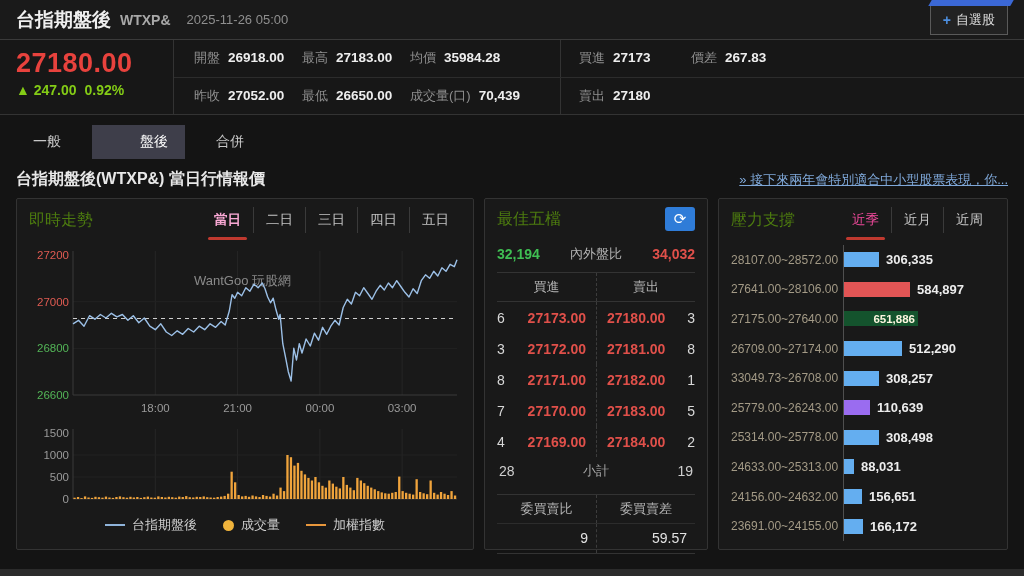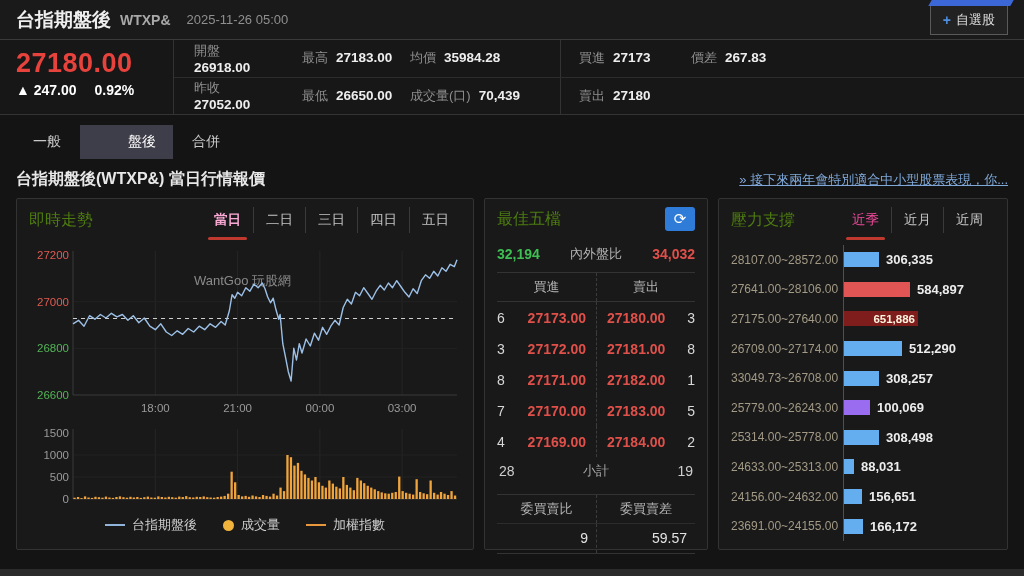--- a/index.html
+++ b/index.html
@@ -18,32 +18,32 @@
   .spacer { flex:1; }
   .watch-btn { border:1px solid #5a5a5a; background:#222; color:#ddd; font-size:13px;
     padding:5px 12px; cursor:pointer; display:flex; align-items:center; gap:5px; }
   .watch-btn .plus { color:#4d8fe0; font-weight:bold; font-size:14px; }
   .blue-decor { position:absolute; top:0; right:12px; width:82px; height:6px;
     background:#3b68d6; transform:skewX(-30deg); }
   
   .quote-band { display:flex; height:75px; background:#171717; border-bottom:1px solid #333; }
   .price-block { width:174px; padding:8px 16px 0; border-right:1px solid #333; }
   .price-main { font-size:27px; font-weight:bold; color:#e8423d; letter-spacing:0.5px; }
-  .price-change { font-size:14px; font-weight:bold; color:#ffffff; margin-top:3px; display:flex; gap:18px;align-items:flex-end; }
+  .price-change { font-size:14px; font-weight:bold; color:#84cc16; margin-top:3px; display:flex; gap:8px;align-items:flex-end; }
   .stats { flex:1; display:flex; flex-direction:column; }
   .stats-row { flex:1; display:flex; align-items:center; padding-left:20px; }
   .stats-row.first { border-bottom:1px solid #2c2c2c; }
   .stat { display:flex; align-items:baseline; }
   .stat .lbl { color:#8f8f8f; margin-right:8px; font-size:13px; }
   .stat .val { color:#eee; font-size:13.5px; font-weight:bold; }
-  .stat.w1 { width:108px;flex-direction:column; } .stat.w2 { width:108px; } .stat.w3 { width:150px; }
+  .stat.w1 { width:108px; } .stat.w2 { width:108px; } .stat.w3 { width:150px; }
   .stats-right { border-left:1px solid #333; padding-left:18px; display:flex; align-self:stretch; align-items:center; flex:1; }
   .stat.w4 { width:112px; }
   
-  .page-tabs { display:flex; padding:10px 16px 0; gap:2px; }
+  .page-tabs { display:flex; padding:10px 16px 0; gap:14px; }
   .page-tab { padding:8px 17px; font-size:14px; color:#c8c8c8; cursor:pointer; }
   .page-tab.active { background:#3e3e4a; color:#fff;padding-left:48px; }
   
   .section-row { display:flex; align-items:center; padding:10px 16px 8px; }
   .section-title { font-size:16px; font-weight:bold; color:#e8e8e8; }
   .section-link { font-size:13px; color:#7fa8d9; text-decoration:underline; cursor:pointer; }
   
   .panels { display:flex; gap:10px; padding:0 16px; height:352px; }
   .panel { background:#191919; border:1px solid #333; border-radius:2px; padding:8px 12px; }
   .panel-hd { display:flex; align-items:center; }
@@ -482,21 +482,21 @@
         <div class="press-row">
           <span class="rng">27641.00~28106.00</span>
           <span class="barzone">
             <span class="bar" style="width:66px;background:#e25555"></span>
             <span class="val">584,897</span>
           </span>
         </div>
         <div class="press-row">
           <span class="rng">27175.00~27640.00</span>
           <span class="barzone">
-            <span class="bar" style="width:74px;background:#7f1d1d">
+            <span class="bar" style="width:74px;background:#14532d">
               <span class="val-in">651,886</span>
             </span>
           </span>
         </div>
         <div class="press-row">
           <span class="rng">26709.00~27174.00</span>
           <span class="barzone">
             <span class="bar" style="width:58px;background:#64aef0"></span>
             <span class="val">512,290</span>
           </span>
@@ -505,21 +505,21 @@
           <span class="rng">33049.73~26708.00</span>
           <span class="barzone">
             <span class="bar" style="width:35px;background:#64aef0"></span>
             <span class="val">308,257</span>
           </span>
         </div>
         <div class="press-row">
           <span class="rng">25779.00~26243.00</span>
           <span class="barzone">
             <span class="bar" style="width:26px;background:#9a6cf0"></span>
-            <span class="val">100,069</span>
+            <span class="val">110,639</span>
           </span>
         </div>
         <div class="press-row">
           <span class="rng">25314.00~25778.00</span>
           <span class="barzone">
             <span class="bar" style="width:35px;background:#64aef0"></span>
             <span class="val">308,498</span>
           </span>
         </div>
         <div class="press-row">

